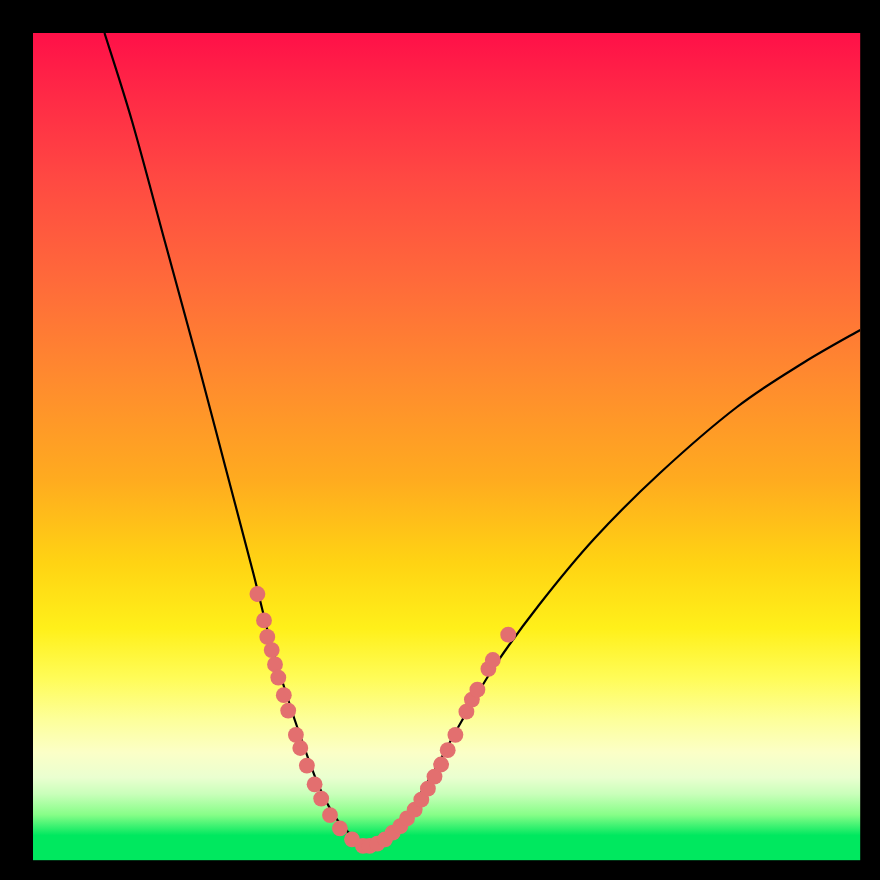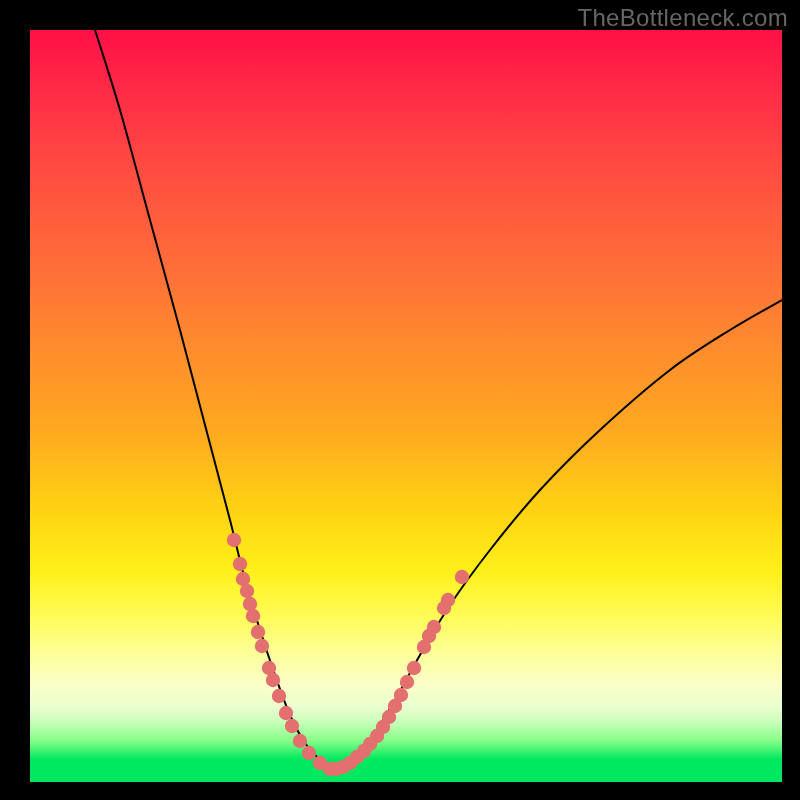--- a/index.html
+++ b/index.html
@@ -68,21 +68,20 @@
   }
   .bead {
     fill: #e36f6f;
     stroke: none;
   }
 </style>
 </head>
 <body>
 
 <div class="frame">
-  <div class="watermark">TheBottleneck.com</div>
   <div class="plot">
     <svg class="curves" viewBox="0 0 752 752">
       <path id="left-branch" class="curve-line" d="M 65 0 C 69.16666666666667 13.333333333333334, 80.83333333333333 48.33333333333333, 90 80 C 99.16666666666667 111.66666666666667, 110 153.33333333333334, 120 190 C 130 226.66666666666666, 140.83333333333334 265.8333333333333, 150 300 C 159.16666666666666 334.1666666666667, 166.66666666666666 363.3333333333333, 175 395 C 183.33333333333334 426.6666666666667, 193.33333333333334 464.1666666666667, 200 490 C 206.66666666666666 515.8333333333334, 210 531.6666666666666, 215 550 C 220 568.3333333333334, 225 584.1666666666666, 230 600 C 235 615.8333333333334, 240 630.8333333333334, 245 645 C 250 659.1666666666666, 255 673.6666666666666, 260 685 C 265 696.3333333333334, 270 705.5, 275 713 C 280 720.5, 285.8333333333333 725.5, 290 730 C 294.1666666666667 734.5, 298.3333333333333 738.3333333333334, 300 740"></path>
       <path id="right-branch" class="curve-line" d="M 300 740 C 303.3333333333333 738.3333333333334, 313.3333333333333 735, 320 730 C 326.6666666666667 725, 332.5 720, 340 710 C 347.5 700, 356.6666666666667 684.1666666666666, 365 670 C 373.3333333333333 655.8333333333334, 380.8333333333333 640.8333333333334, 390 625 C 399.1666666666667 609.1666666666666, 408.3333333333333 592.5, 420 575 C 431.6666666666667 557.5, 445 539.1666666666666, 460 520 C 475 500.8333333333333, 491.6666666666667 480, 510 460 C 528.3333333333334 440, 548.3333333333334 420, 570 400 C 591.6666666666666 380, 618.3333333333334 356.6666666666667, 640 340 C 661.6666666666666 323.3333333333333, 681.3333333333334 311.6666666666667, 700 300 C 718.6666666666666 288.3333333333333, 743.3333333333334 275, 752 270"></path>
       <g id="beads-left">
           <circle cx="204" cy="510" r="7.2" class="bead"></circle>
           <circle cx="210" cy="534" r="7.2" class="bead"></circle>
           <circle cx="213" cy="549" r="7.2" class="bead"></circle>
           <circle cx="217" cy="561" r="7.2" class="bead"></circle>
           <circle cx="220" cy="574" r="7.2" class="bead"></circle>

